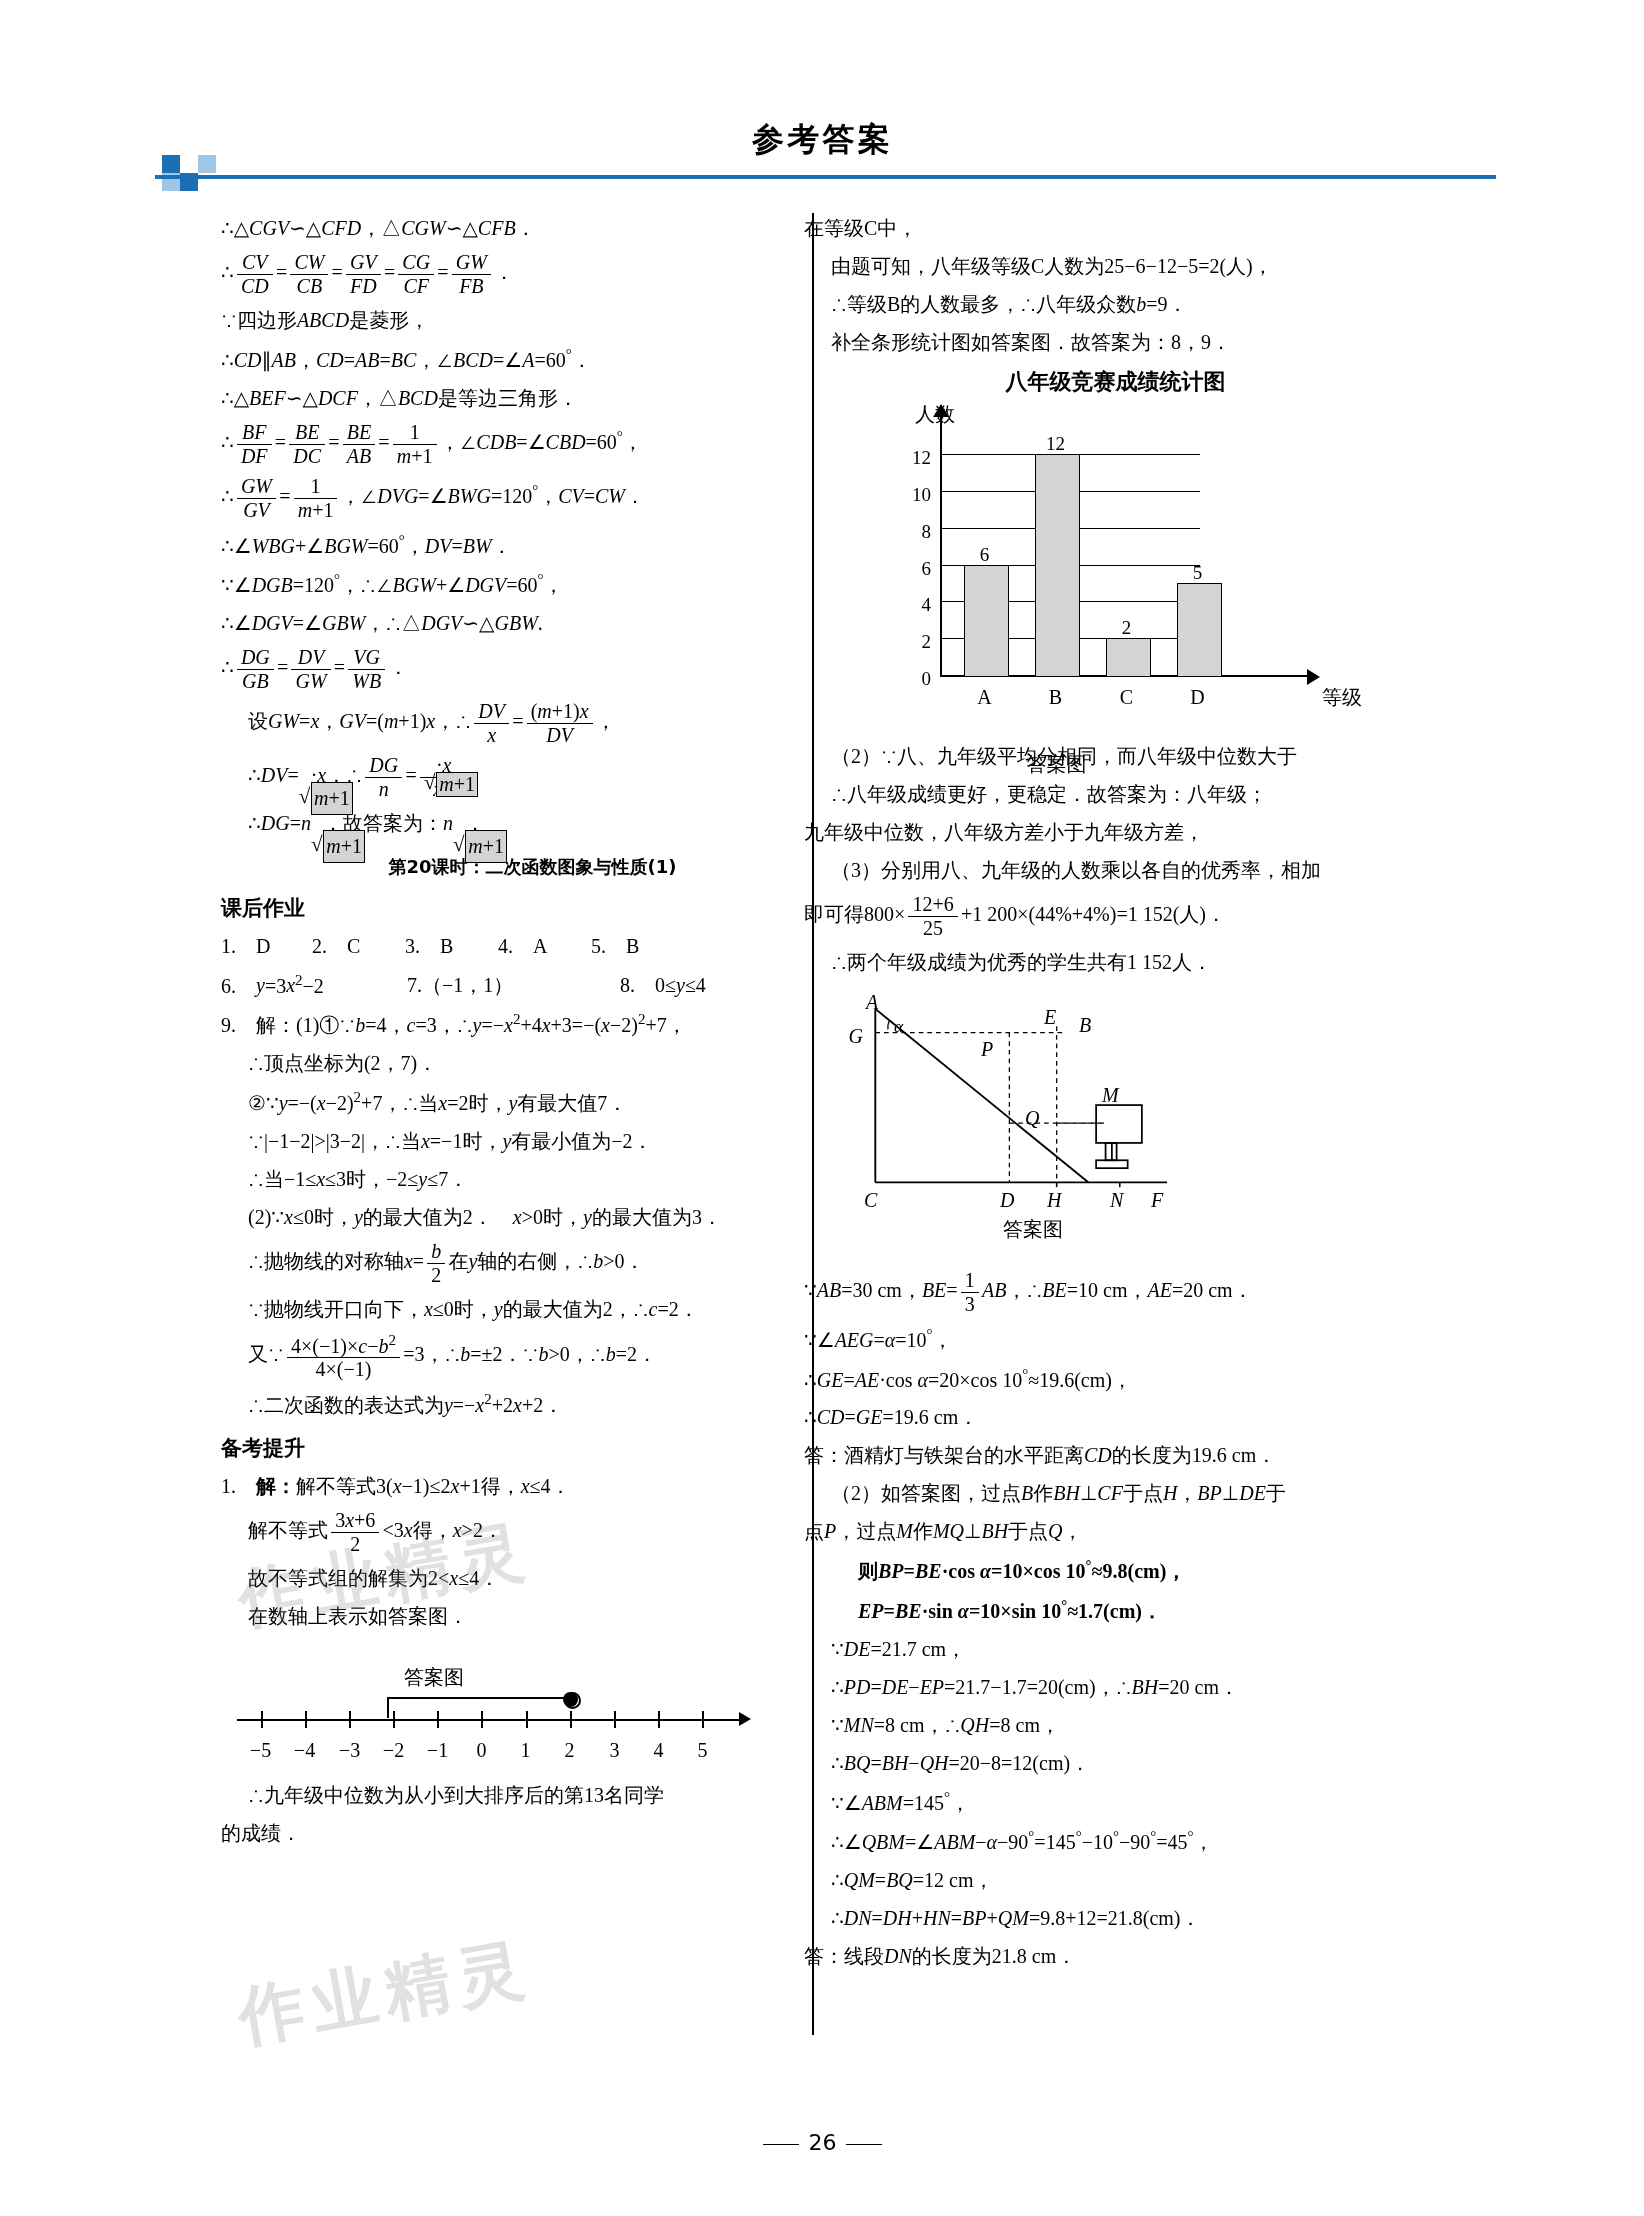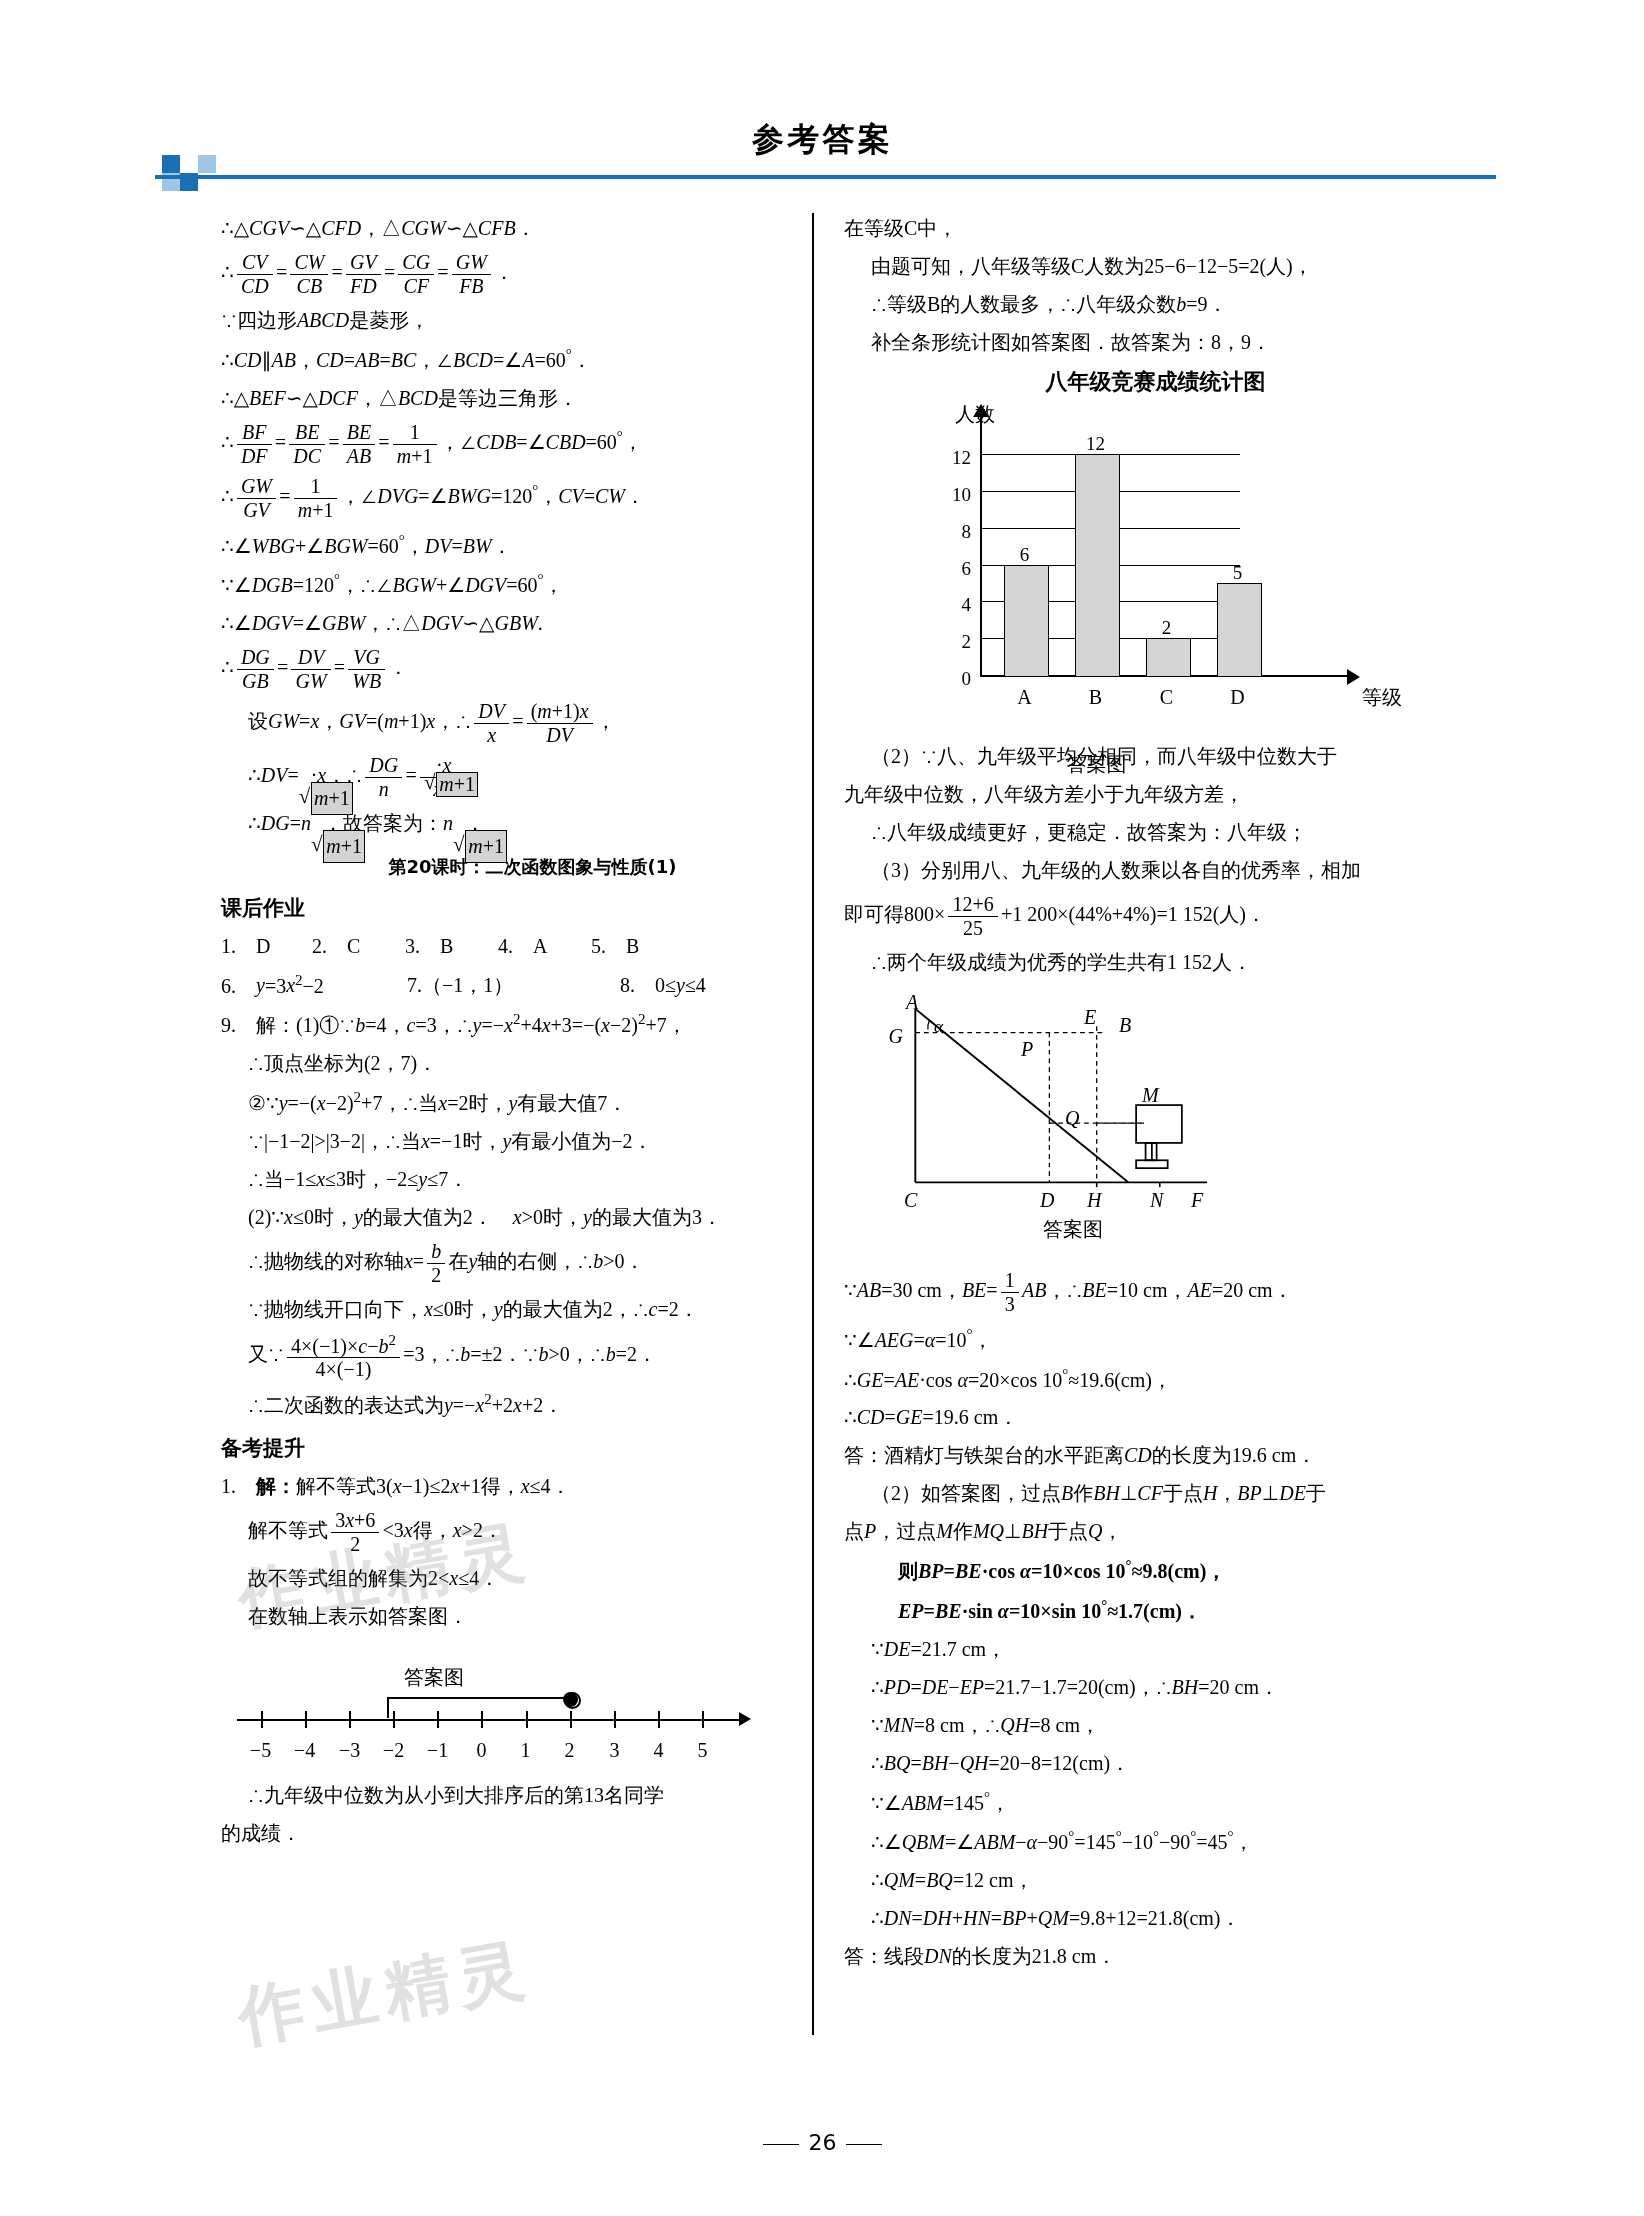--- a/index.html
+++ b/index.html
@@ -24,21 +24,21 @@
   }
   .hdr-sq{position:absolute;width:18px;height:18px;}
   .sq-a{left:162px;top:155px;background:#1b6fb5;}
   .sq-b{left:180px;top:173px;background:#1b6fb5;}
   .sq-c{left:198px;top:155px;background:#9fc6e4;}
   .sq-d{left:162px;top:173px;background:#9fc6e4;}
 
   
   .col{position:absolute;top:213px;width:623px;font-size:20px;line-height:1.55;}
   .colL{left:221px;}
-  .colR{left:844px;}
+  .colR{left:804px;}
   .divider{position:absolute;left:812px;top:213px;width:1.6px;height:1822px;background:#000;}
 
   .ln{margin:0 0 7px 0;white-space:nowrap;}
   .ind1{padding-left:27px;}
   .ind2{padding-left:54px;font-weight:bold;}
   .it{font-style:italic;font-family:"Liberation Serif",serif;}
   .sm{font-size:15px;vertical-align:super;}
 
   
   .frac{display:inline-block;vertical-align:middle;text-align:center;margin:0 3.2px;line-height:1.15;}
@@ -319,22 +319,22 @@
 
       <div class="xcat" style="left:141px">A</div>
       <div class="xcat" style="left:212px">B</div>
       <div class="xcat" style="left:283px">C</div>
       <div class="xcat" style="left:354px">D</div>
 
       <div class="fig-cap" style="position:absolute;left:0;top:309px;width:473px">答案图</div>
     </div>
 
     <p class="ln ind1" style="margin-top:6.3px">（2）∵八、九年级平均分相同，而八年级中位数大于</p>
+    <p class="ln ind1">∴八年级成绩更好，更稳定．故答案为：八年级；</p>
     <p class="ln">九年级中位数，八年级方差小于九年级方差，</p>
-    <p class="ln ind1">∴八年级成绩更好，更稳定．故答案为：八年级；</p>
     <p class="ln ind1">（3）分别用八、九年级的人数乘以各自的优秀率，相加</p>
     <p class="ln">
       即可得800×<span class="frac"><span class="n">12+6</span><span class="d">25</span></span>+1 200×(44%+4%)=1 152(人)．
     </p>
     <p class="ln ind1">∴两个年级成绩为优秀的学生共有1 152人．</p>
 
 
     <div class="geo-wrap">
       <svg width="552" height="237" viewBox="0 0 700 300">
 

